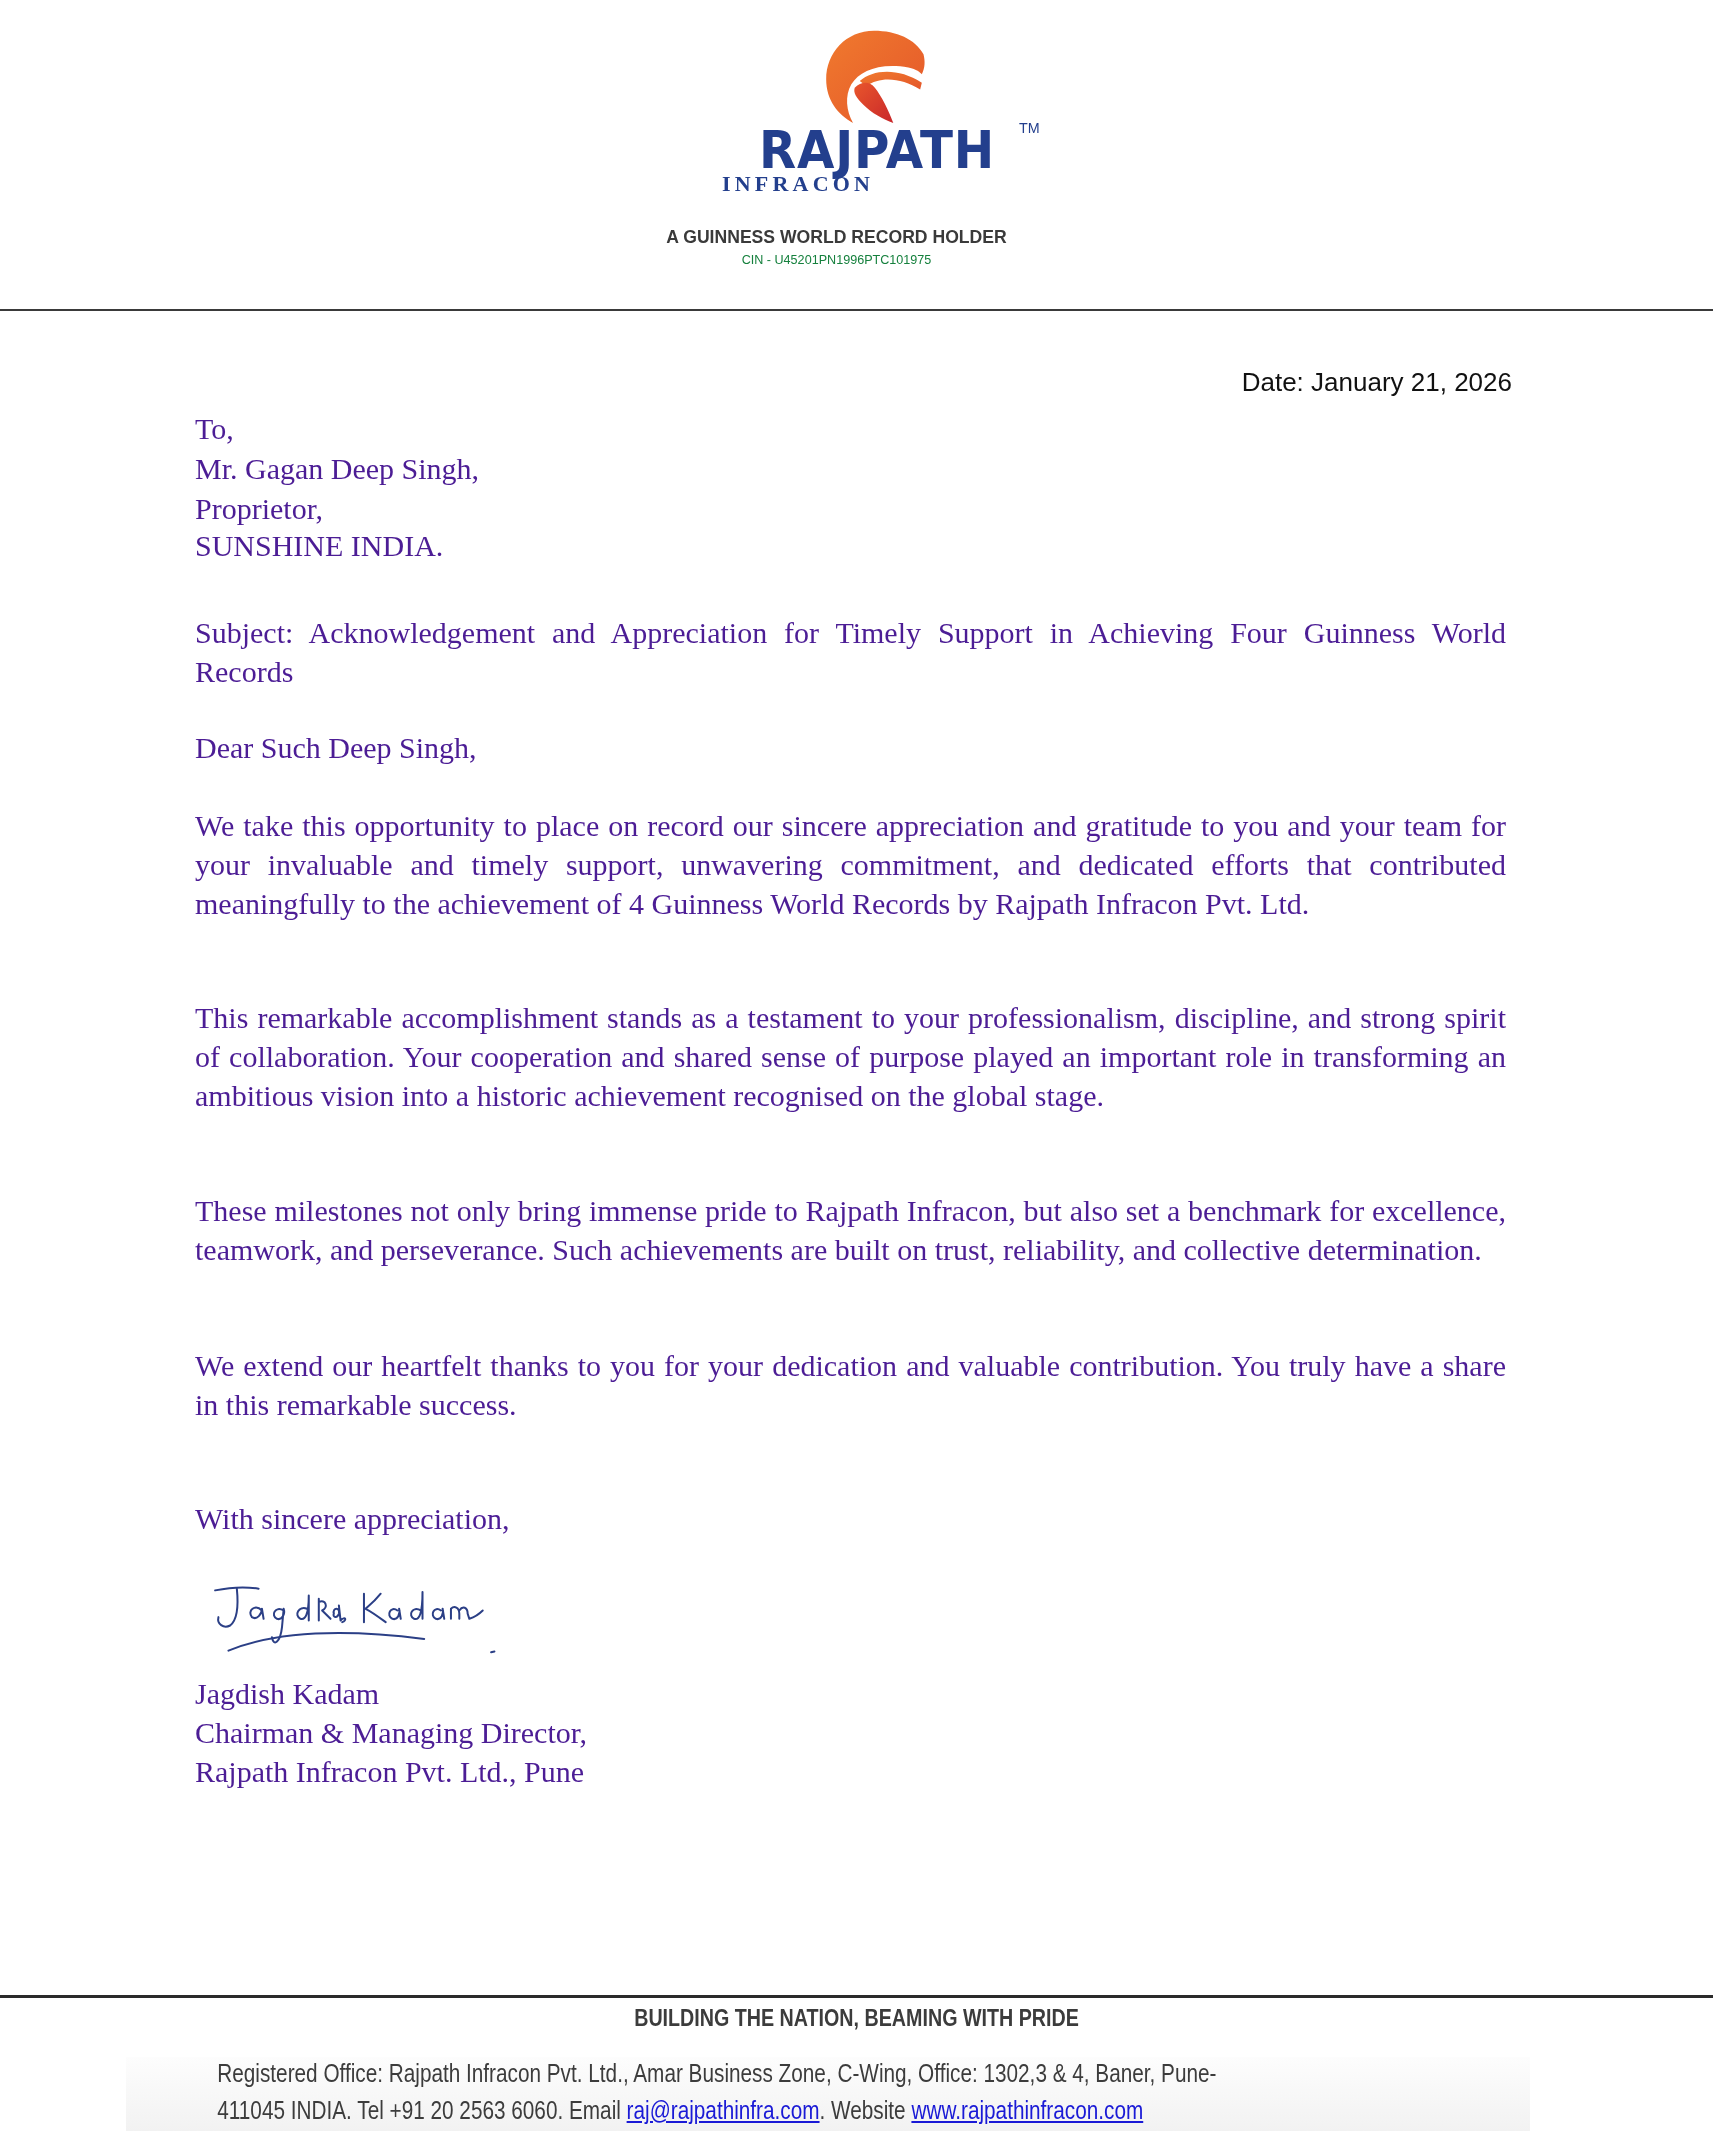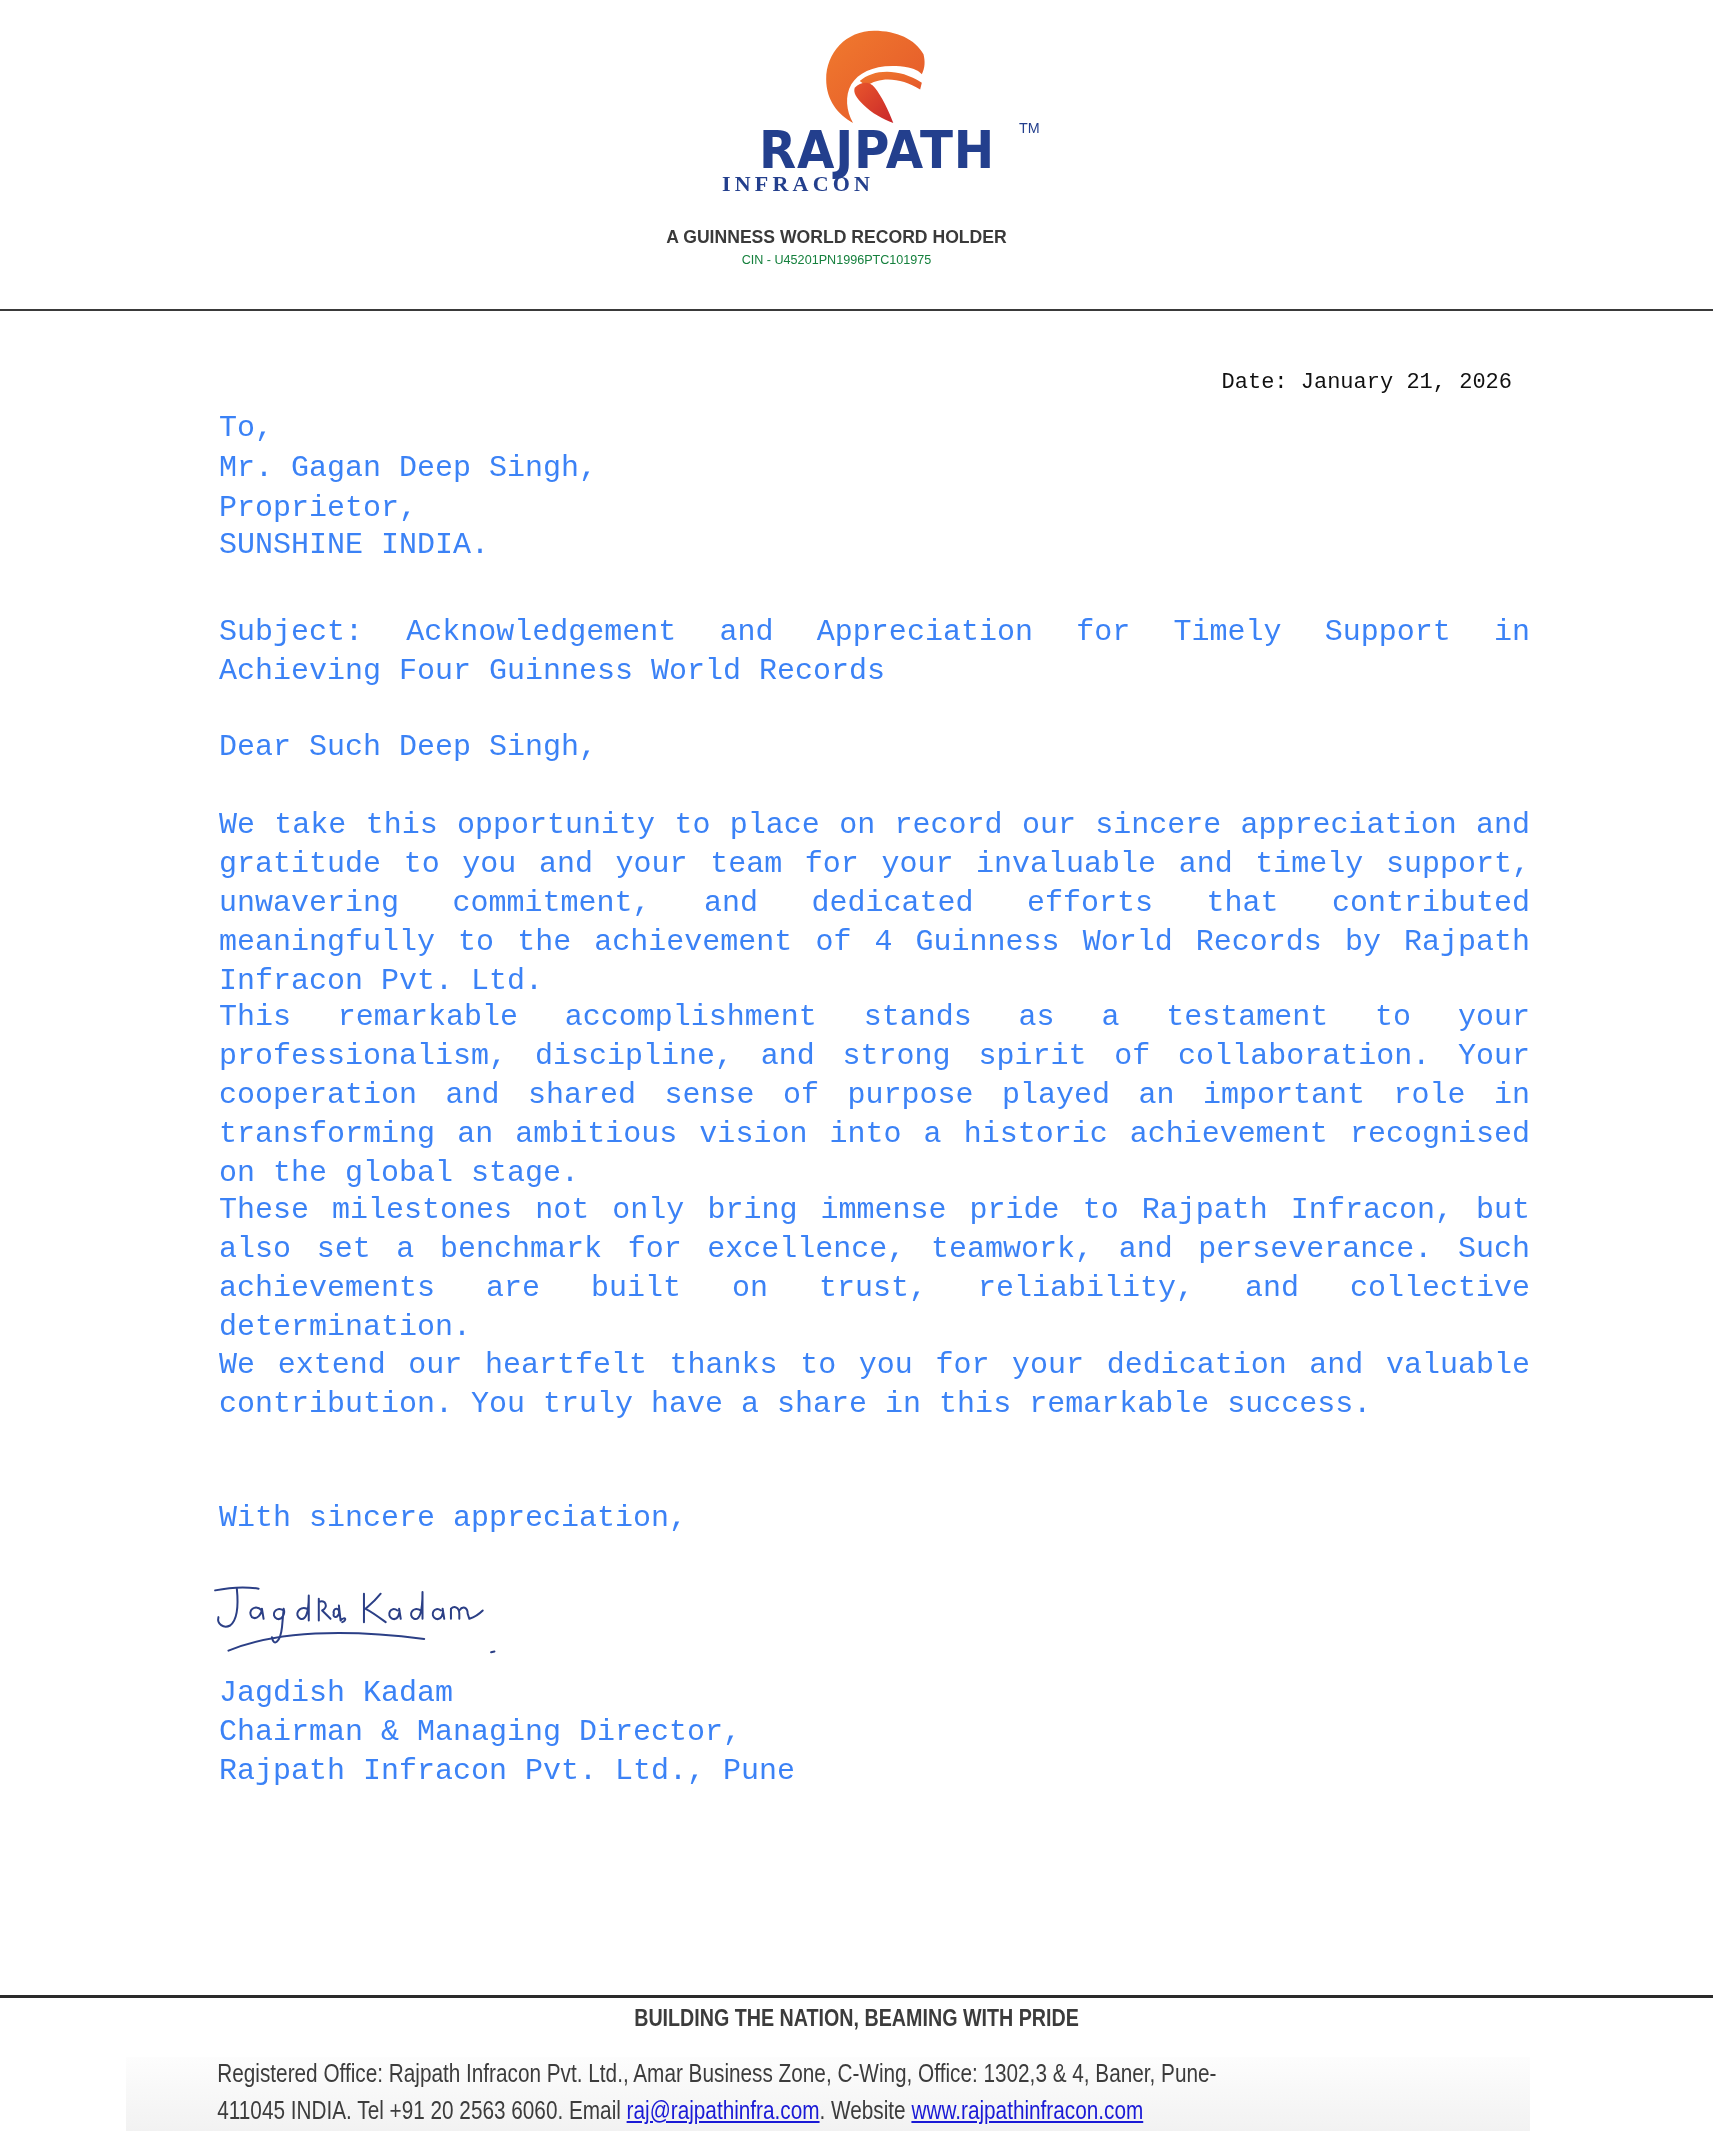--- a/index.html
+++ b/index.html
@@ -29,25 +29,25 @@
     }
     .cin {
       position: absolute; left: 587px; top: 253px; width: 499px; text-align: center;
       font-family: "Liberation Sans", sans-serif; color: #15803d;
       font-size: 12.6px; line-height: 15px;
     }
     .rule-top { position: absolute; left: 0; top: 309px; width: 1713px; height: 1.7px; background: #3a3a3a; }
 
     
     .letter {
-      position: absolute; left: 219px; width: 1311px;
-      font-family: Liberation Mono, monospace; color: #3b82f6;
+      position: absolute; left: 195px; width: 1311px;
+      font-family: Liberation Serif, serif; color: #4c1d95;
       font-size: 30px; line-height: 39px;
     }
-    .date { position: absolute; right: 201px; top: 363px; font-family: Liberation Mono, monospace; font-size: 22px; line-height: 39px; color: #111; }
+    .date { position: absolute; right: 201px; top: 363px; font-family: Liberation Sans, sans-serif; font-size: 26px; line-height: 39px; color: #111; }
     .addr { top: 409px; }
     .addr div { height: 40px; }
     .addr div:nth-child(4) { height: 37px; margin-top: -3.4px; }
     .justify { text-align: justify; text-align-last: left; }
     .subject { top: 613px; }
     .salutation { top: 728px; }
     .para1 { top: 806px; }
     .para2 { top: 998px; }
     .para3 { top: 1191px; }
     .para4 { top: 1346px; }

